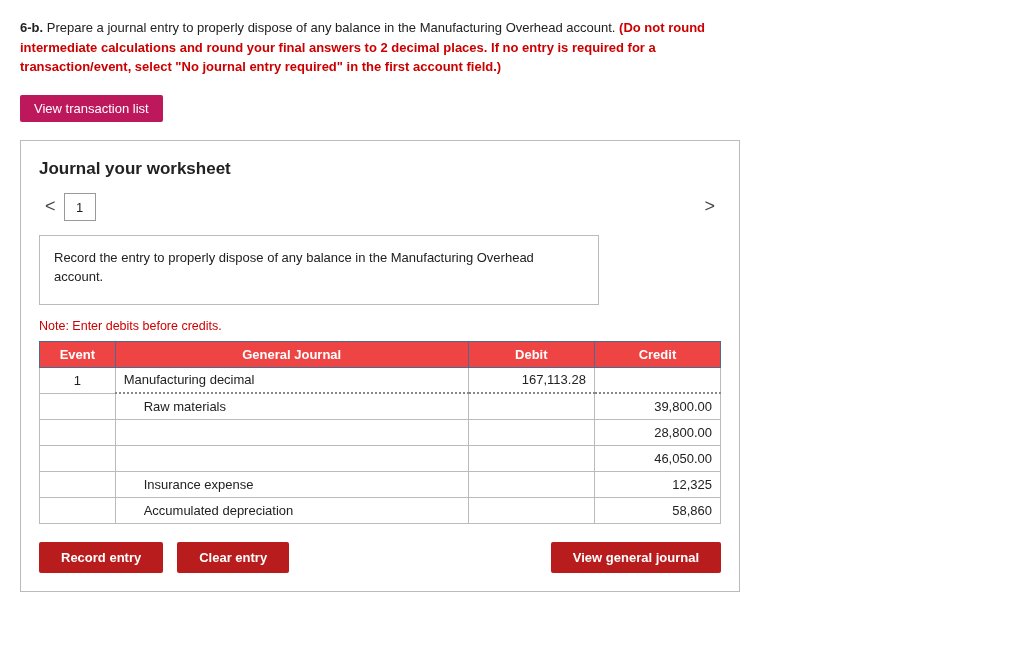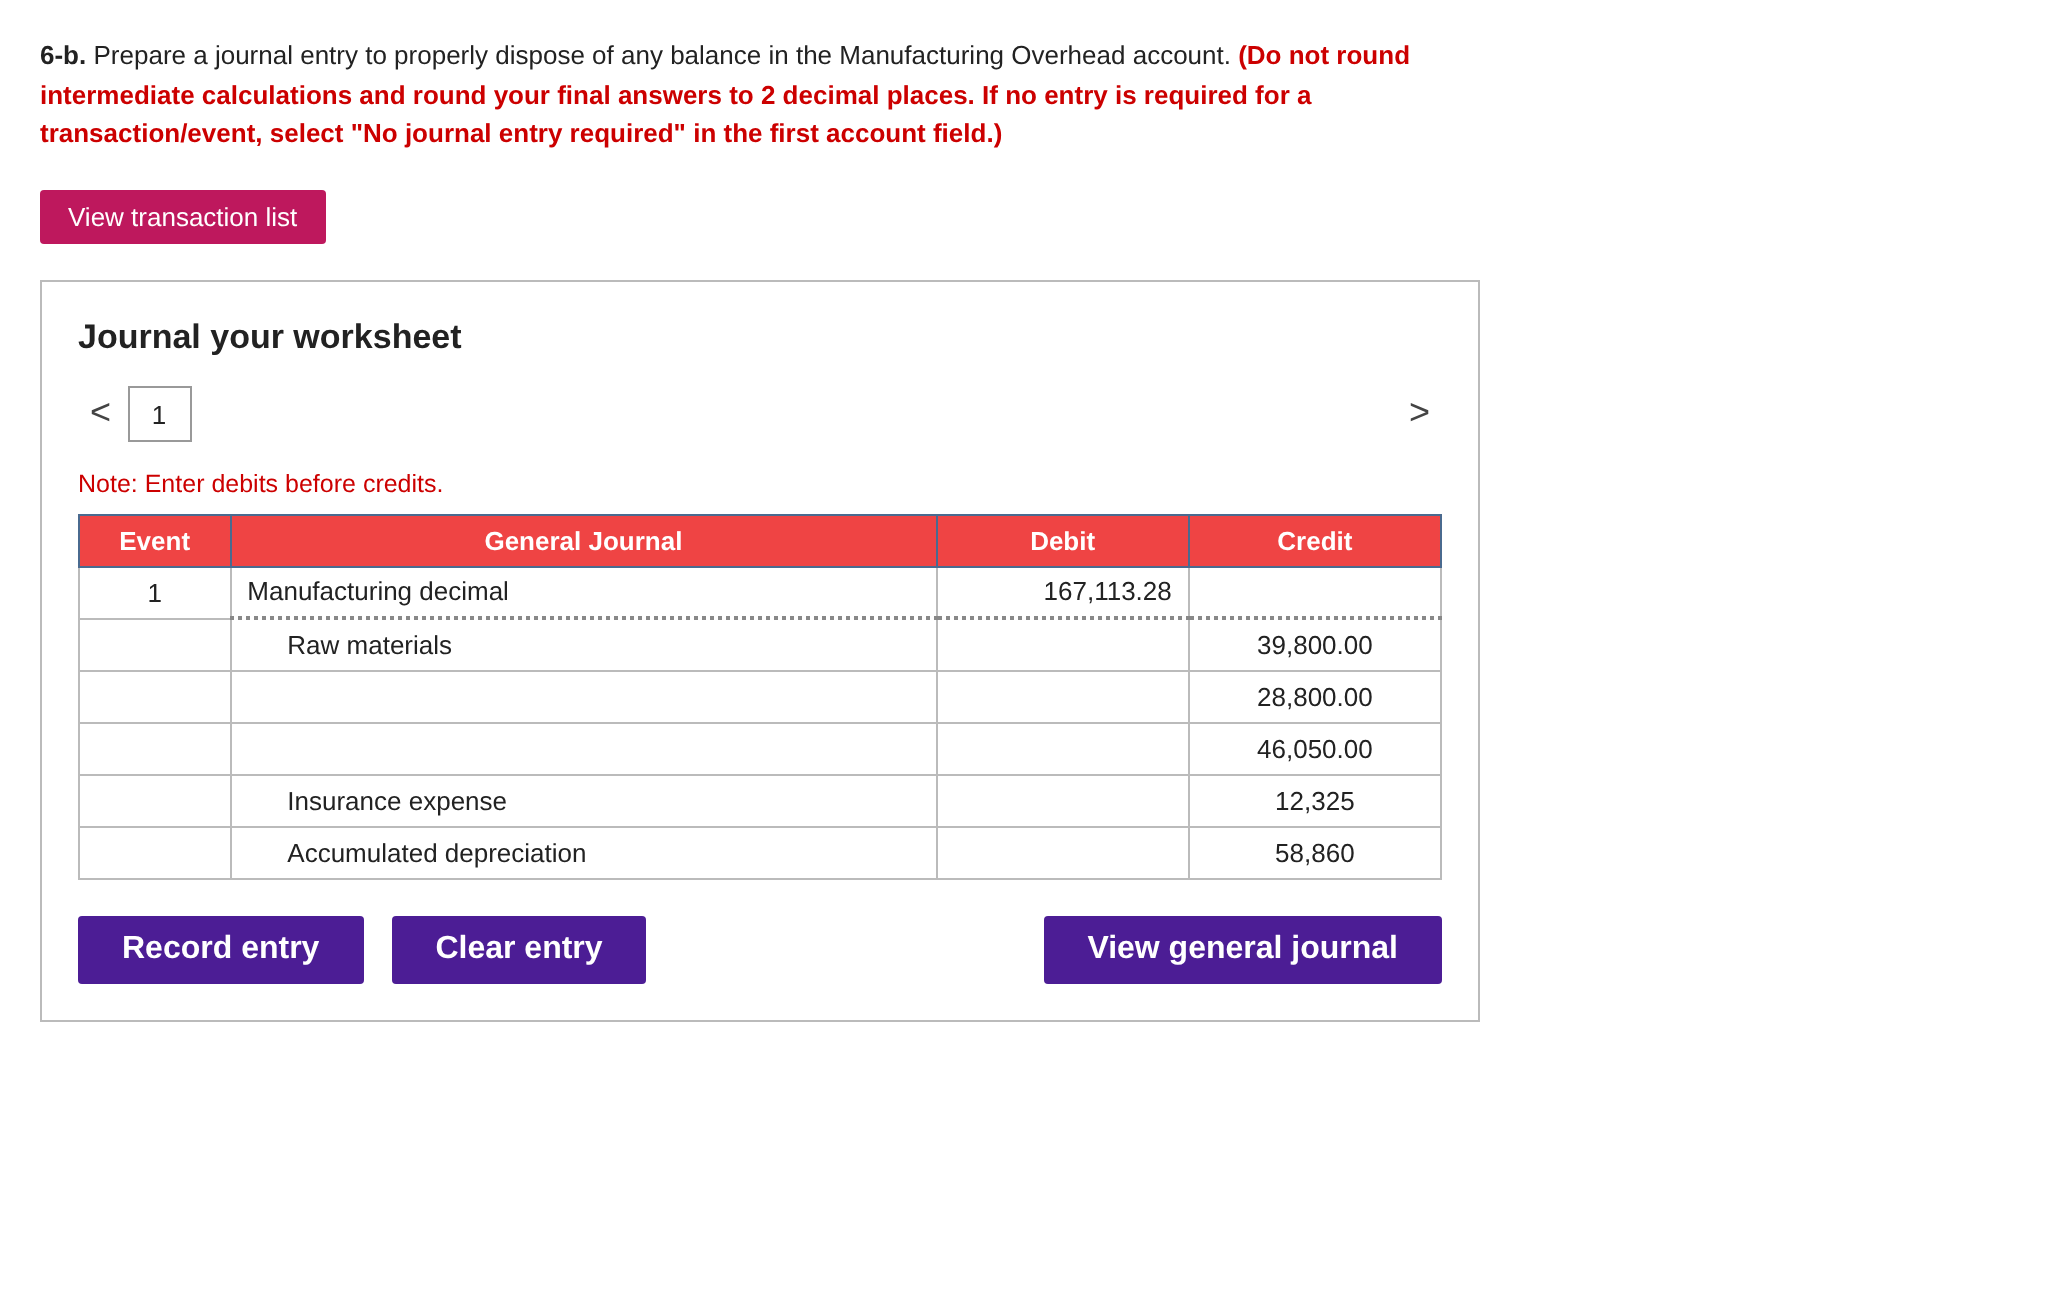--- a/index.html
+++ b/index.html
@@ -94,33 +94,33 @@
     }
     table.journal-table td {
       border: 1px solid #bbb;
       padding: 4px 8px;
       min-height: 24px;
       height: 26px;
     }
     .td-event { text-align: center; width: 60px; }
     .td-journal { width: 280px; }
     .td-debit { width: 100px; text-align: right; }
-    .td-credit { width: 100px; text-align: center; }
+    .td-credit { width: 100px; text-align: right; }
     .buttons-row {
       display: flex;
       gap: 14px;
       margin-top: 18px;
       align-items: center;
     }
     .btn-action {
-      background: #4c1d95;
+      background: #b91c1c;
       color: #fff;
       border: none;
       padding: 8px 22px;
-      font-size: 16px;
+      font-size: 13px;
       font-weight: bold;
       cursor: pointer;
       border-radius: 2px;
     }
     .btn-view-journal {
       margin-left: auto;
     }
   </style>
 </head>
 <body>
@@ -136,20 +136,23 @@
 <button class="btn-view-transaction">View transaction list</button>
 
 <div class="worksheet-container">
   <div class="worksheet-title">Journal your worksheet</div>
   <div class="nav-row">
     <span class="nav-arrow">&lt;</span>
     <div class="page-num-box">1</div>
     <span class="nav-arrow nav-right">&gt;</span>
   </div>
 
+  <div class="description-box">
+    <span>Record the entry to properly dispose of any balance in the Manufacturing Overhead account.</span>
+  </div>
 
   <p class="note-text">Note: Enter debits before credits.</p>
 
   <table class="journal-table">
     <thead>
       <tr>
         <th>Event</th>
         <th>General Journal</th>
         <th>Debit</th>
         <th>Credit</th>

